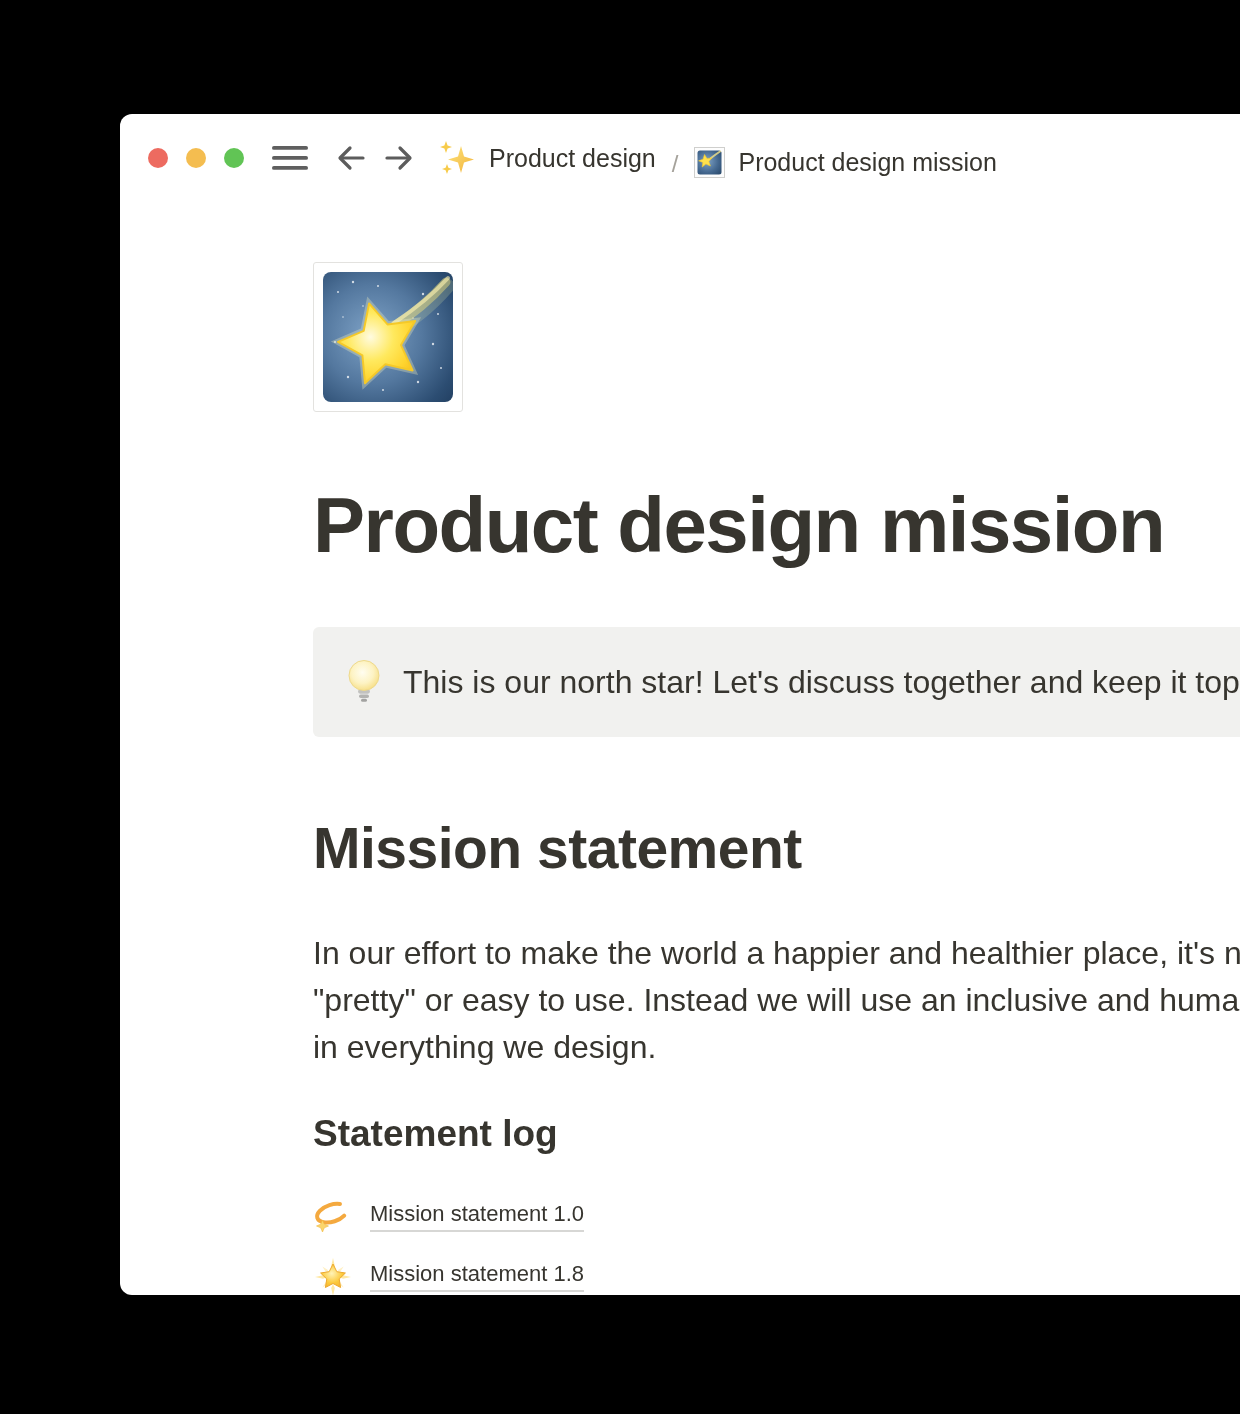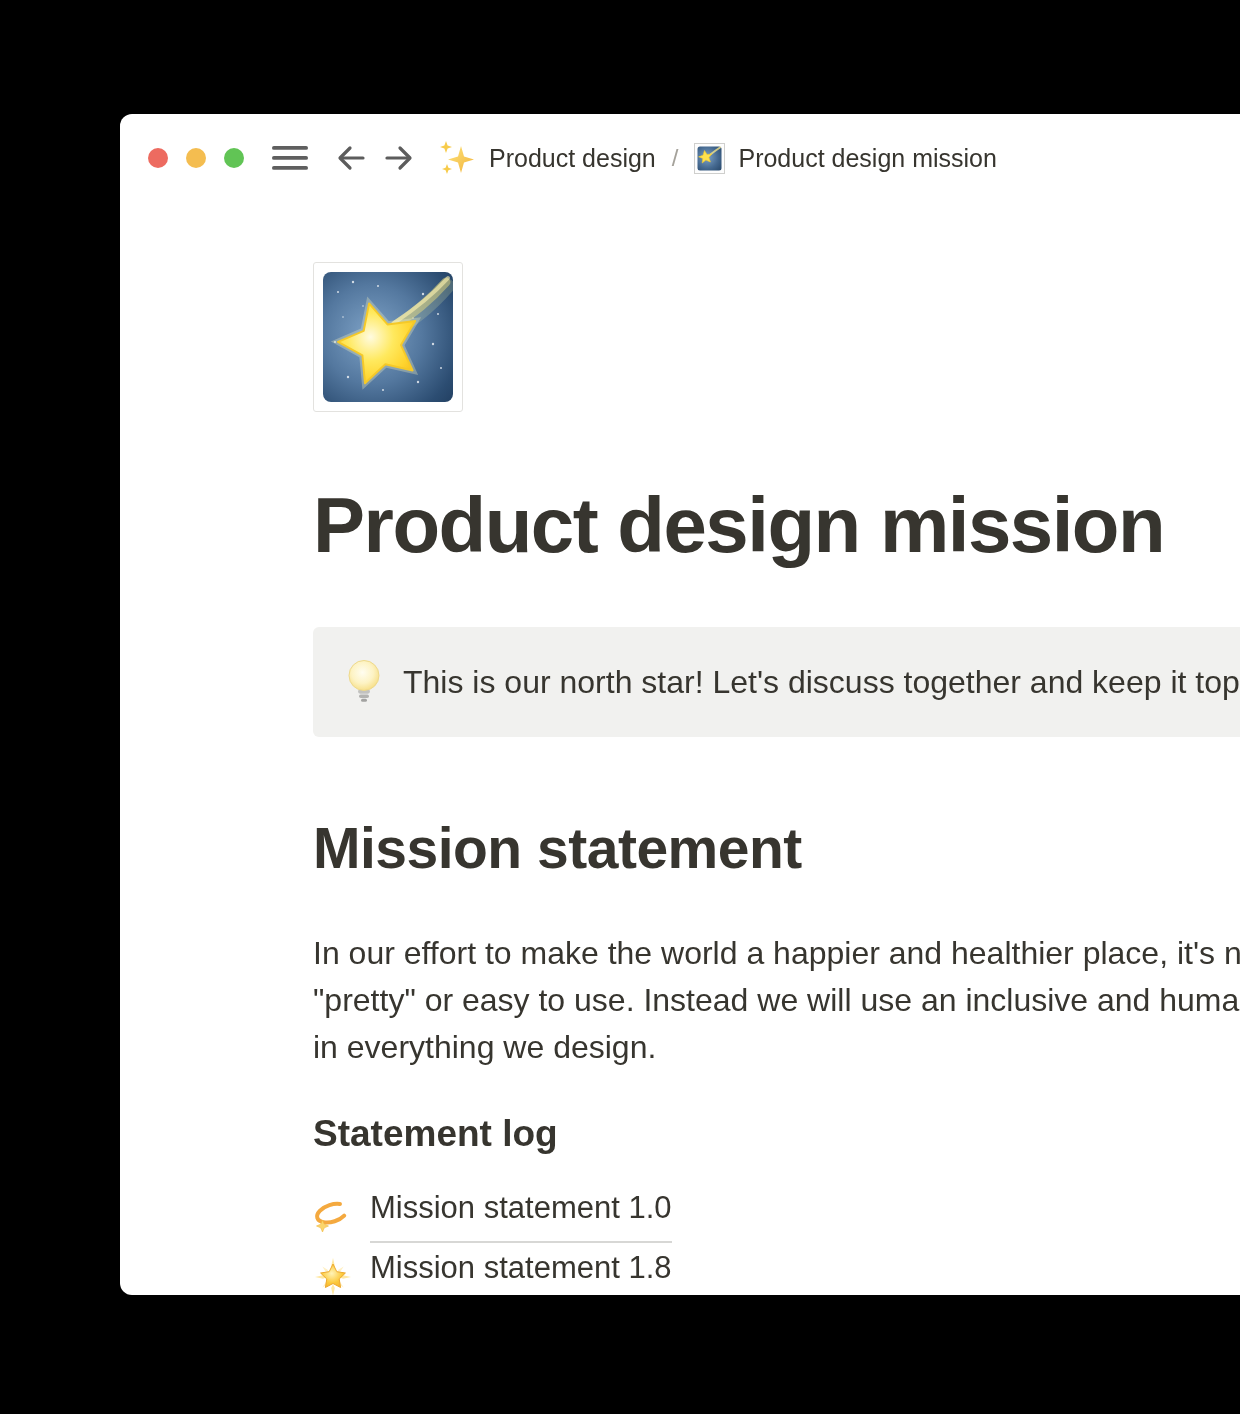--- a/index.html
+++ b/index.html
@@ -24,21 +24,21 @@
     height:88px;
     display:flex; align-items:center;
     padding-left:28px;
   }
   .traffic { display:flex; align-items:center; gap:18px; }
   .dot { width:20px; height:20px; border-radius:50%; }
   .nav-icon { display:flex; align-items:center; justify-content:center; cursor:pointer; }
   .hamburger { margin-left:28px; }
   .arrow-back { margin-left:26px; }
   .arrow-fwd { margin-left:14px; }
-  .crumbs { display:flex; align-items:center; margin-left:20px; font-size:25px; }
+  .crumbs { display:flex; align-items:flex-end; margin-left:20px; font-size:25px; }
   .crumb { display:flex; align-items:center; gap:13px; cursor:pointer; }
   .crumb-label { white-space:nowrap; }
   .crumb-sep { margin:0 16px; color:#a5a29b; font-size:24px; }
   
   .content { padding-left:193px; }
   .page-icon-box {
     margin-top:60px;
     width:150px; height:150px;
     background:#fff;
     border:1px solid #e3e2df;
@@ -86,25 +86,25 @@
   .page-link {
     margin-top:20px;
     display:flex; align-items:center;
     gap:17px;
     height:44px;
     cursor:pointer;
     width:max-content;
   }
   .page-link + .page-link { margin-top:16px; }
   .link-label {
-    font-size:31px;
+    font-size:22px;
     font-weight:500;
     white-space:nowrap;
     border-bottom:2px solid rgba(55,53,47,0.2);
-    padding-bottom:15px;
+    padding-bottom:3px;
   }
 </style>
 </head>
 <body>
 
 <div class="window">
 
   <div class="titlebar">
     <div class="traffic">
       <div class="dot" style="background:#ed6b60"></div>

